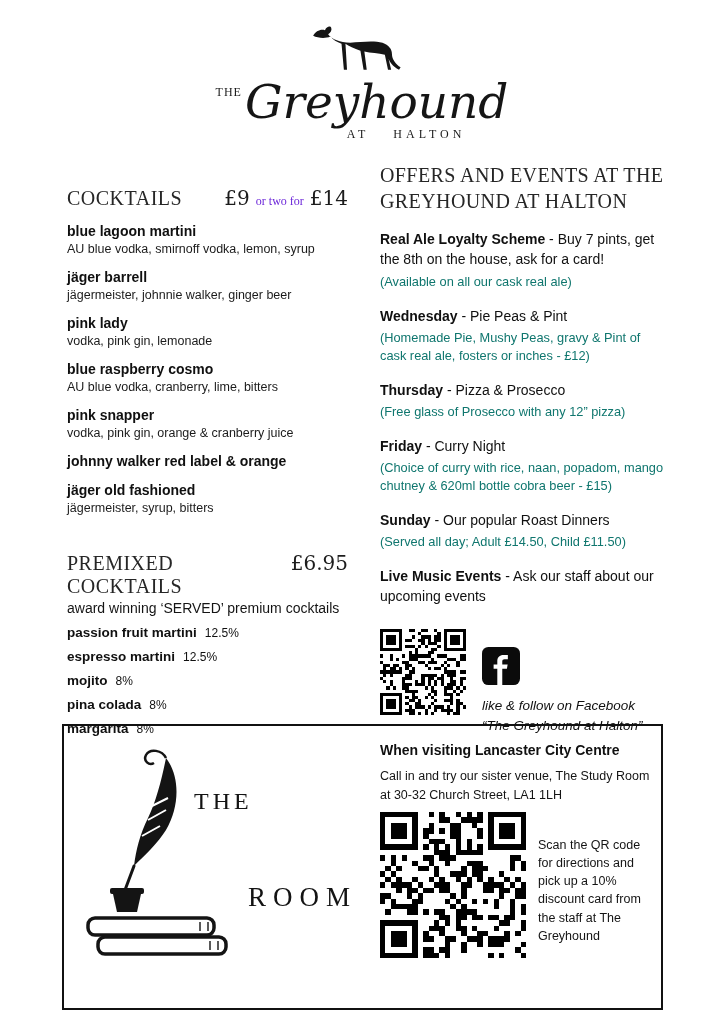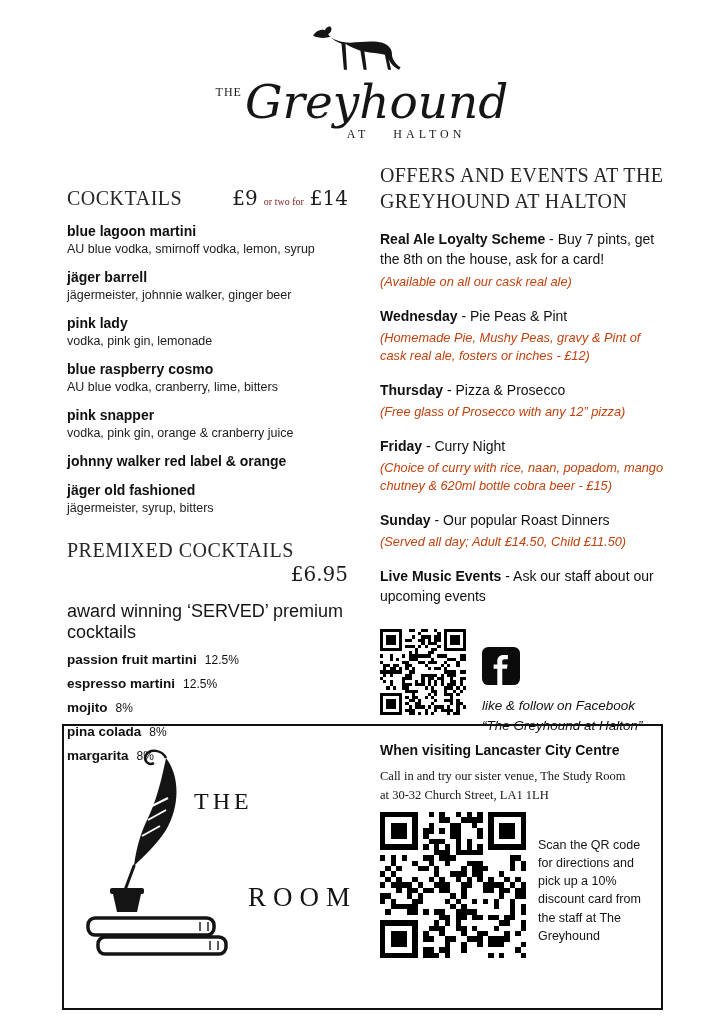--- a/index.html
+++ b/index.html
@@ -21,57 +21,57 @@
   .logo-at .gap { margin-left:24px; }
 
   
   .col-left  { position:absolute; left:67px;  top:162px; width:281px; }
   .col-right { position:absolute; left:380px; top:162px; width:290px; }
 
   .sec-header { display:flex; align-items:baseline; font-family:"Liberation Serif", serif; color:#262626;margin-top:24px; }
   .sec-title  { font-size:20px; letter-spacing:.5px; }
   .price-group{ margin-left:auto; display:flex; align-items:baseline; gap:6px; }
   .price-big  { font-family:"DejaVu Serif", serif; font-size:20px; color:#1c1c1c; }
-  .price-small{ font-size:10px; color:#7f1d1d; }
-  .mt22 { margin-top:24px;flex-direction:column; }
+  .price-small{ font-size:12px; color:#6d28d9; }
+  .mt22 { margin-top:36px; }
 
   .cocktail { margin-top:13px; }
   .c-name { font-size:14px; font-weight:bold; }
   .c-desc { font-size:12.5px; margin-top:3px; color:#1b1b1b; }
 
-  .premix-sub { margin-top:15px; font-size:18px; color:#141414; }
+  .premix-sub { margin-top:2px; font-size:14px; color:#141414; }
   .premix { margin-top:9px; font-size:13.5px; }
   .p-name { font-weight:bold; }
   .p-abv  { font-size:12px; margin-left:8px; }
 
   .offers-title { font-family:"Liberation Serif", serif; font-size:20px; line-height:1.3;
                   letter-spacing:.4px; color:#262626; }
   .offer { margin-top:15px; }
   .offer-main { font-size:14px; line-height:1.45; }
-  .offer-note { font-size:12.8px; font-style:italic; line-height:1.4; margin-top:3px; color:#c2410c; }
+  .offer-note { font-size:12.8px; line-height:1.4; margin-top:3px; color:#0f766e; }
   .offer-note:empty { display:none; }
 
   .fb-row { display:flex; gap:16px; margin-top:22px; align-items:flex-start; }
   .qr { background:#fff; }
   .qr-fb { width:86px; height:86px; flex:0 0 86px; }
   .fb-right { padding-top:18px; }
   .fb-icon { width:38px; height:38px; display:block; }
   .fb-text { margin-top:11px; font-size:13.5px; font-style:italic; line-height:1.5; color:#101010; }
 
   
   .footer-box { position:absolute; left:62px; top:724px; width:601px; height:286px; border:2px solid #111; }
   .study-art  { position:absolute; left:18px; top:20px; width:150px; height:230px; }
   .study-the   { position:absolute; left:130px; top:62px;  font-family:"Liberation Serif", serif;
                  font-size:24px; letter-spacing:4px; color:#131313; }
   .study-study { position:absolute; left:120px; top:96px;  font-family:"Liberation Serif", serif;
                  font-size:44px; letter-spacing:6px; color:#131313; }
   .study-room  { position:absolute; left:184px; top:156px; font-family:"Liberation Serif", serif;
                  font-size:27px; letter-spacing:7px; color:#131313; }
   .visit-head { position:absolute; left:316px; top:16px; font-size:14px; font-weight:bold; }
-  .visit-body { position:absolute; left:316px; top:41px; font-size:12.5px; line-height:1.5; color:#141414;font-family:Liberation Serif, serif; }
+  .visit-body { position:absolute; left:316px; top:41px; font-size:12.5px; line-height:1.5; color:#141414; }
   .qr-study { position:absolute; left:316px; top:86px; width:146px; height:146px; }
   .qr-note  { position:absolute; left:474px; top:110px; width:112px; font-size:12.5px; line-height:1.45; color:#141414; }
 </style>
 </head>
 <body>
 
 <div class="page">
 
   <div class="logo">
     <svg class="dog" viewBox="0 0 130 66">

